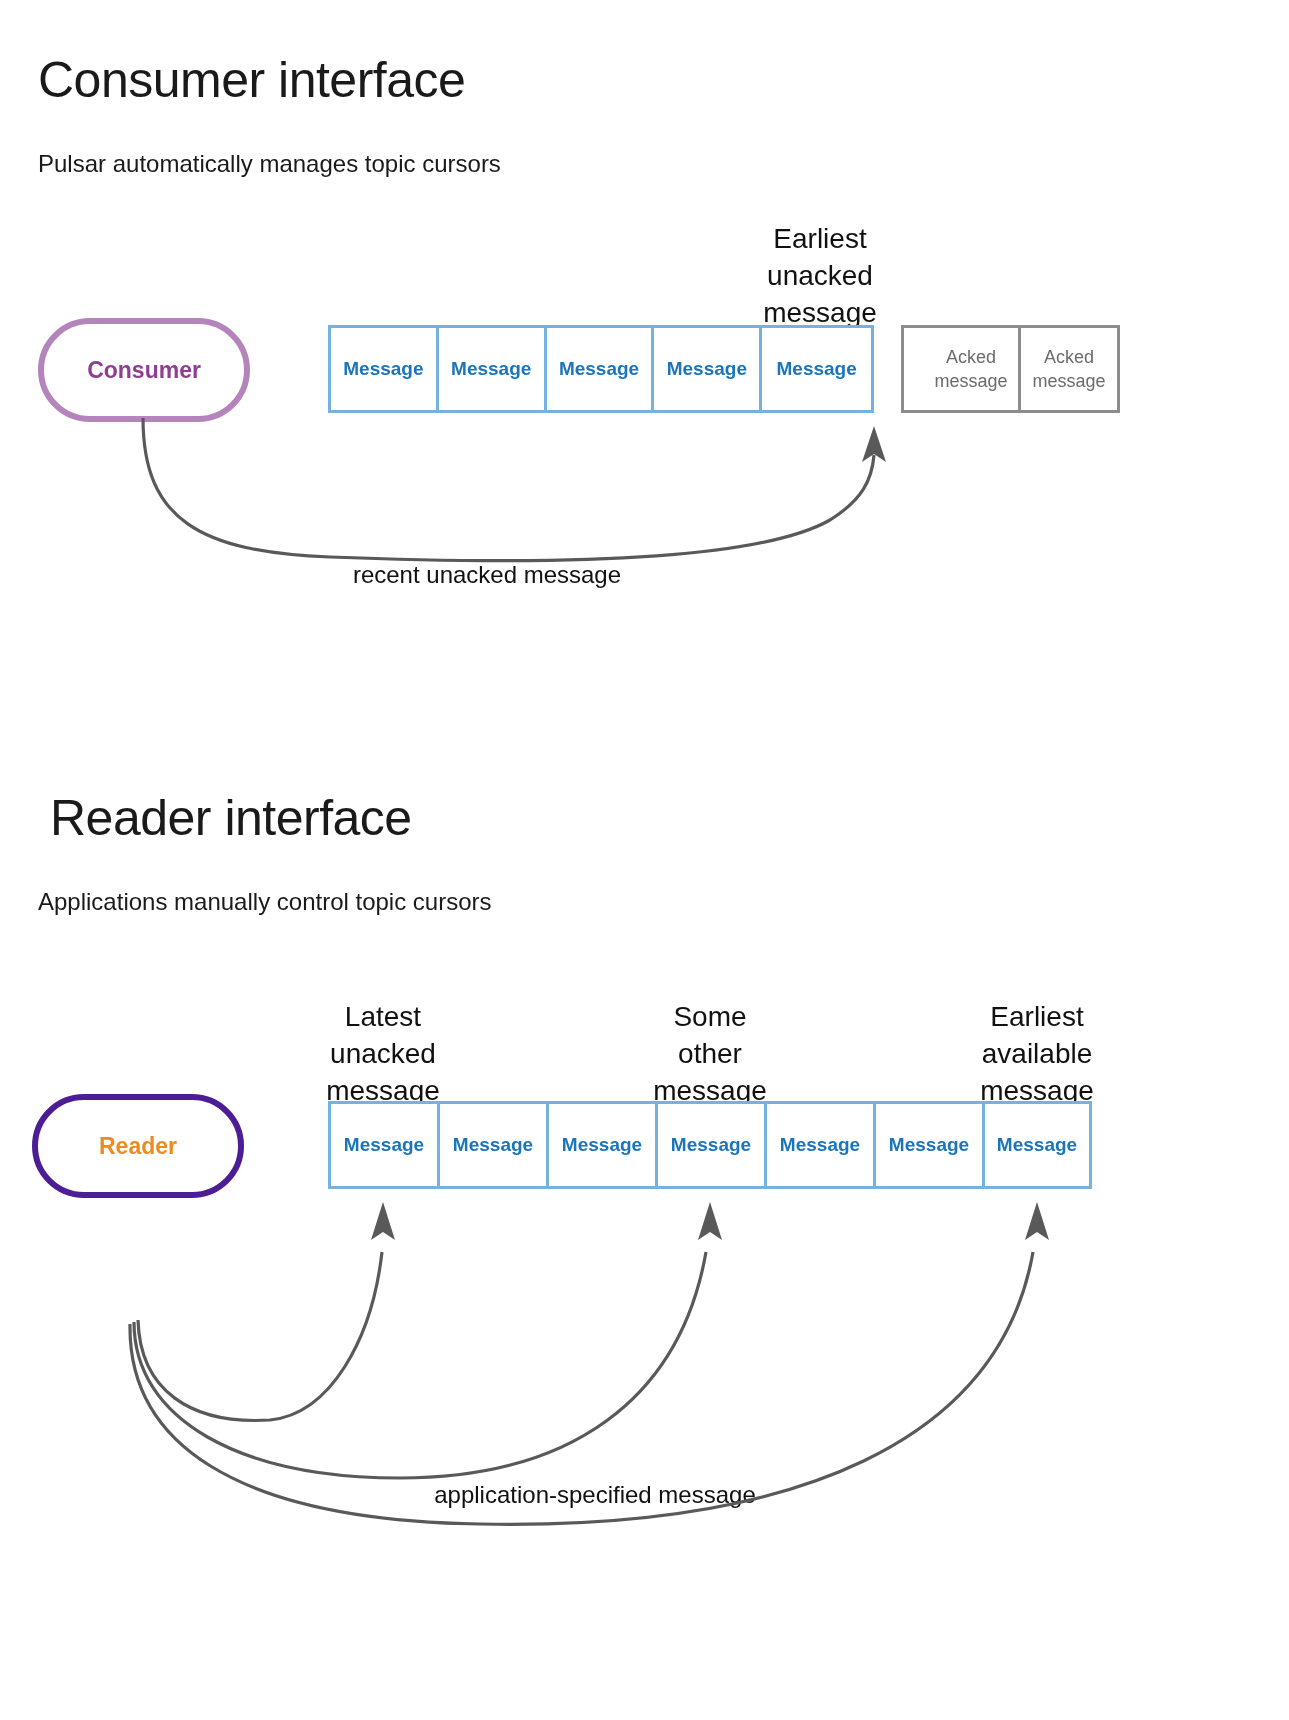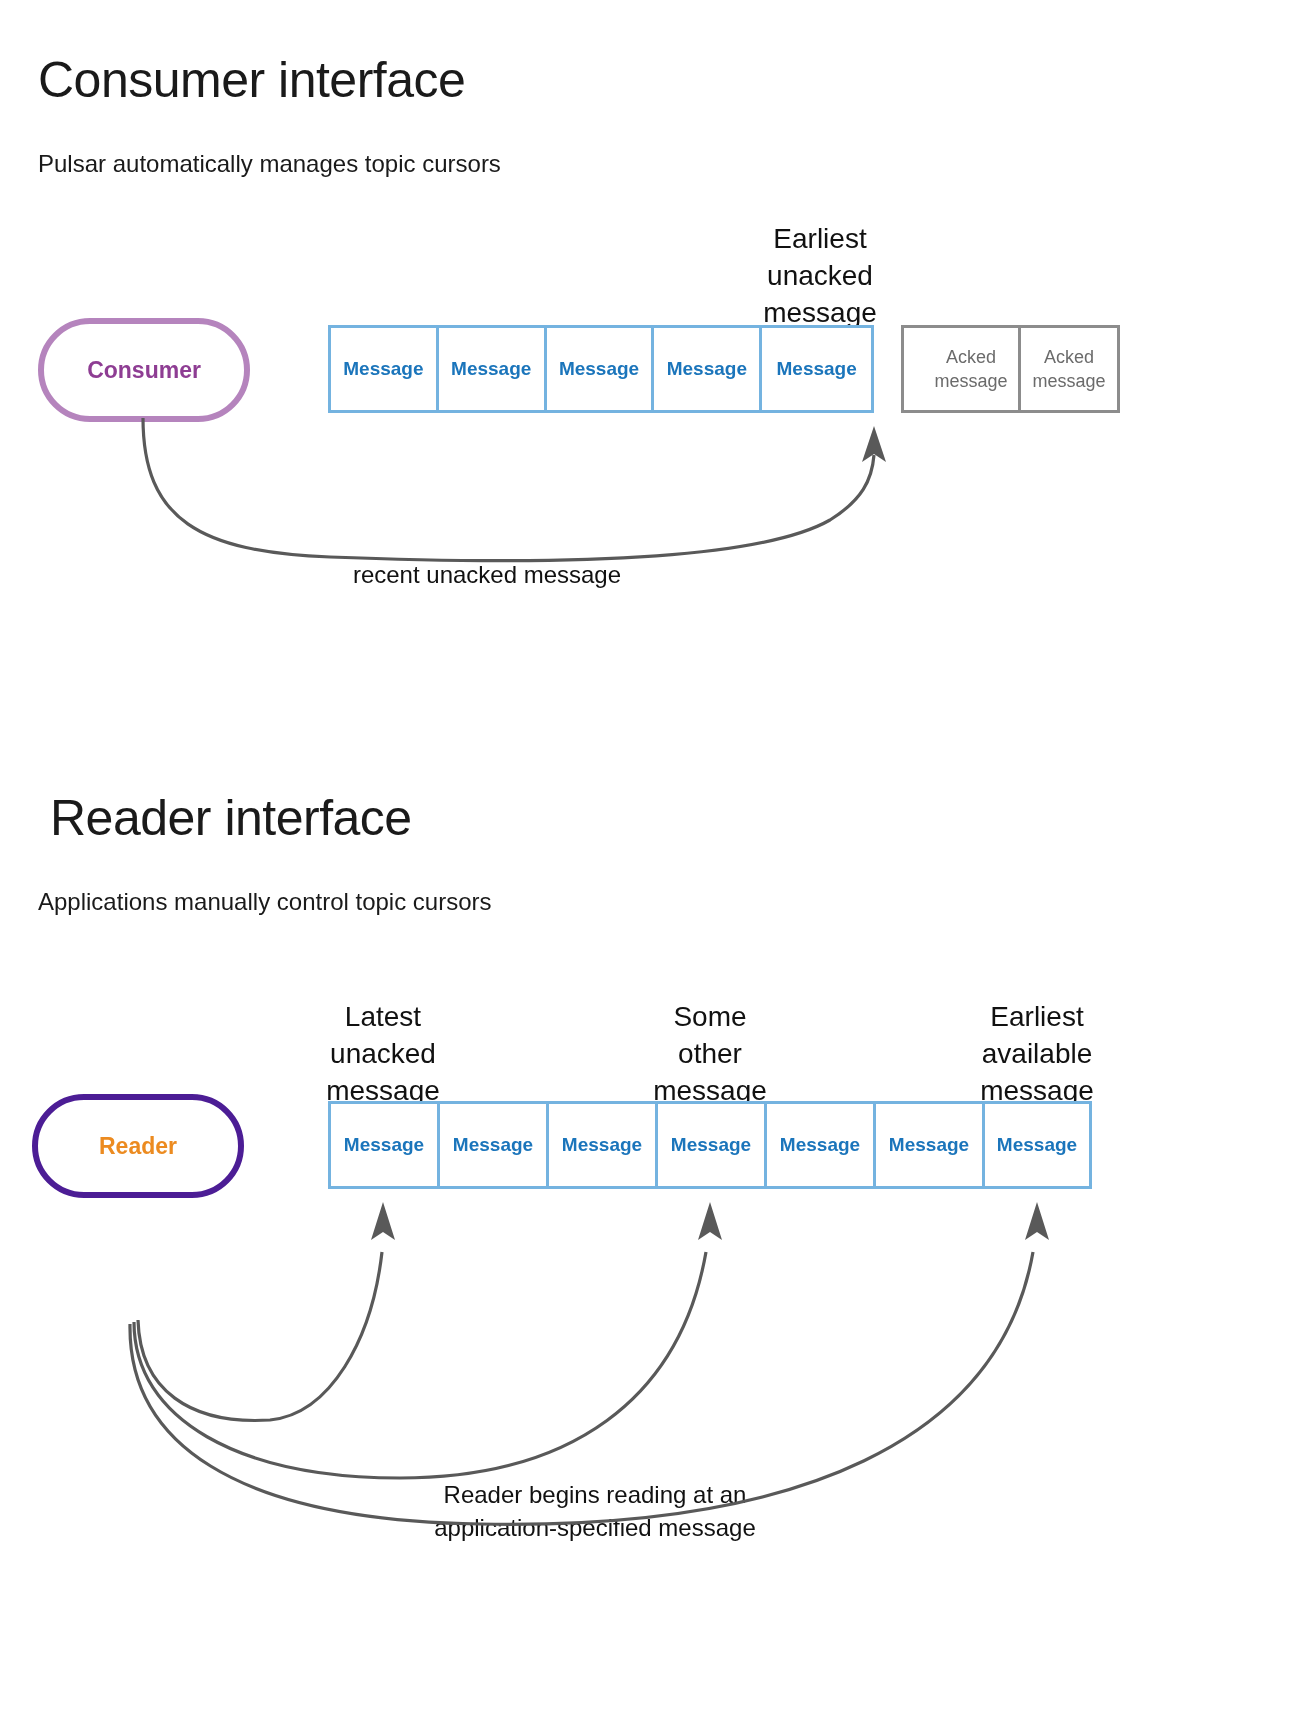--- a/index.html
+++ b/index.html
@@ -222,21 +222,20 @@
   </div>
   <div class="msg-cell" style="width:109px;">
     <span>Message</span>
   </div>
   <div class="msg-cell" style="width:104px;">
     <span>Message</span>
   </div>
 </div>
 
 <div class="abs caption" style="left:395px; top:1478px; width:400px;">
-  <div>Reader begins reading at an</div>
   <div>application-specified message</div>
 </div>
 
 <svg class="arrow-layer" viewBox="0 0 1289 1720">
 
   <g>
     <path class="arrow-path" d="M 143,418 C 143,520 200,552 330,557 C 560,566 760,560 830,520 C 862,500 872,480 874,455"></path>
     <polygon class="arrow-head" points="874,426 886,462 874,454 862,462"></polygon>
   </g>
 

